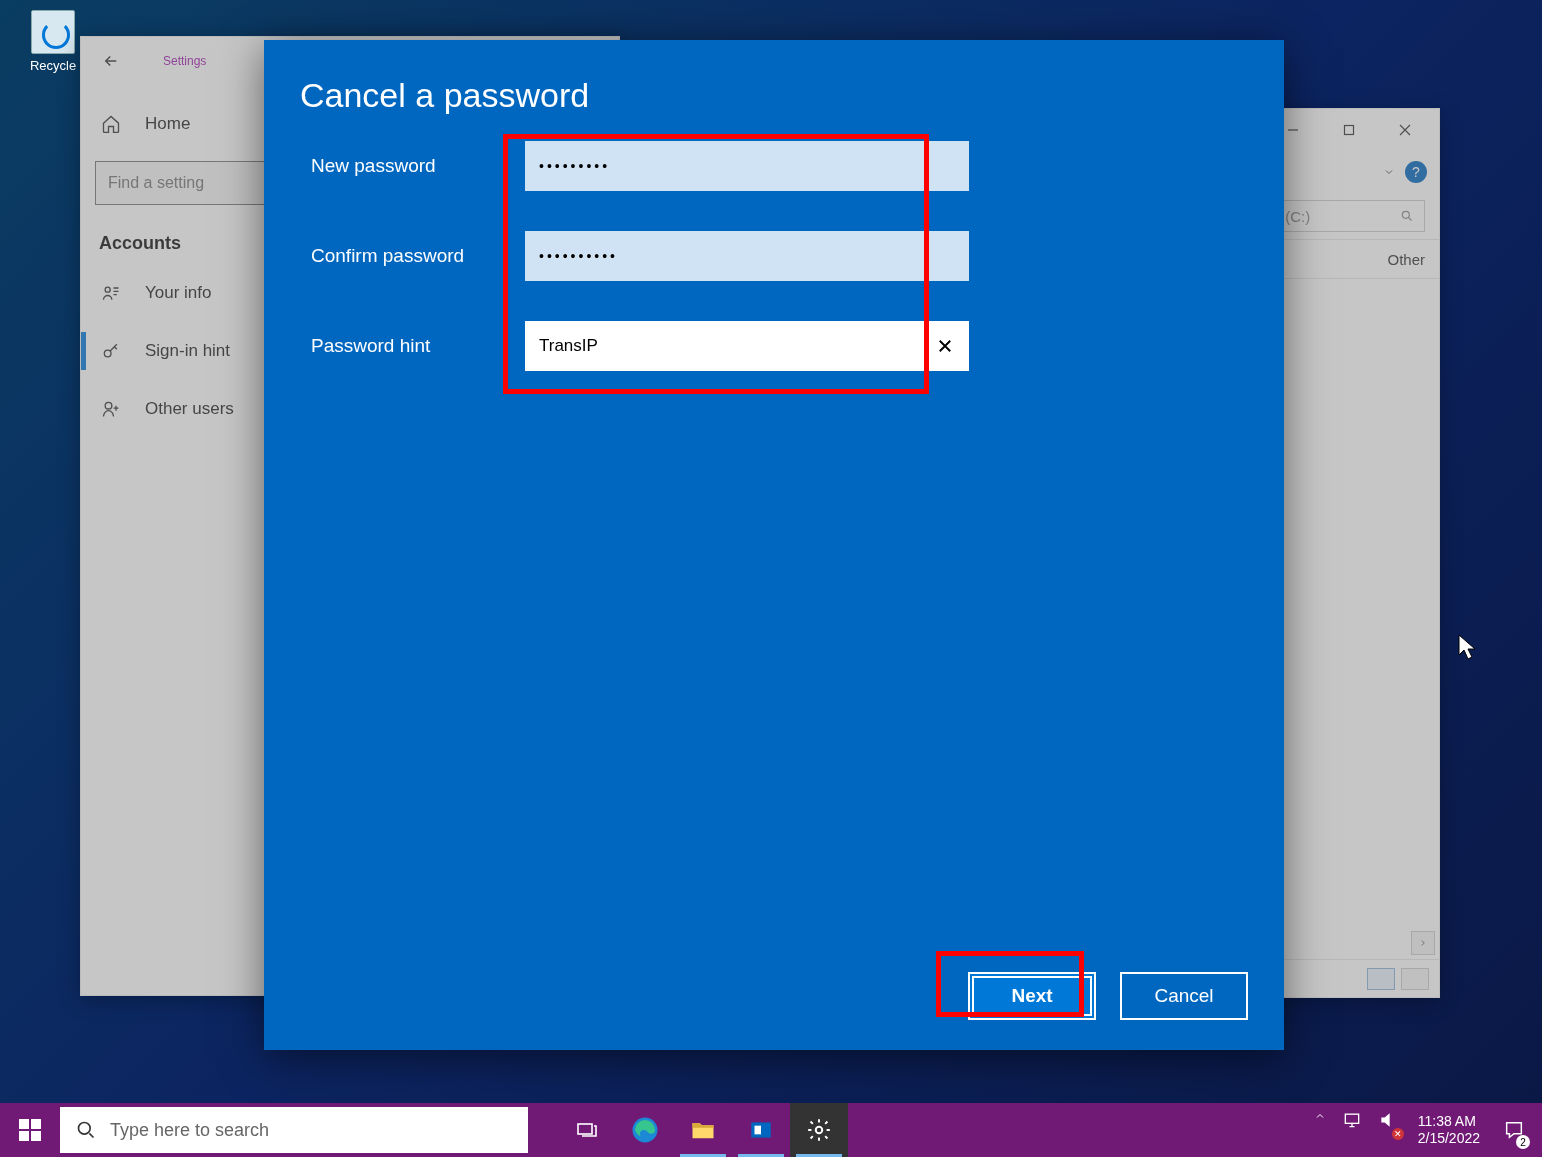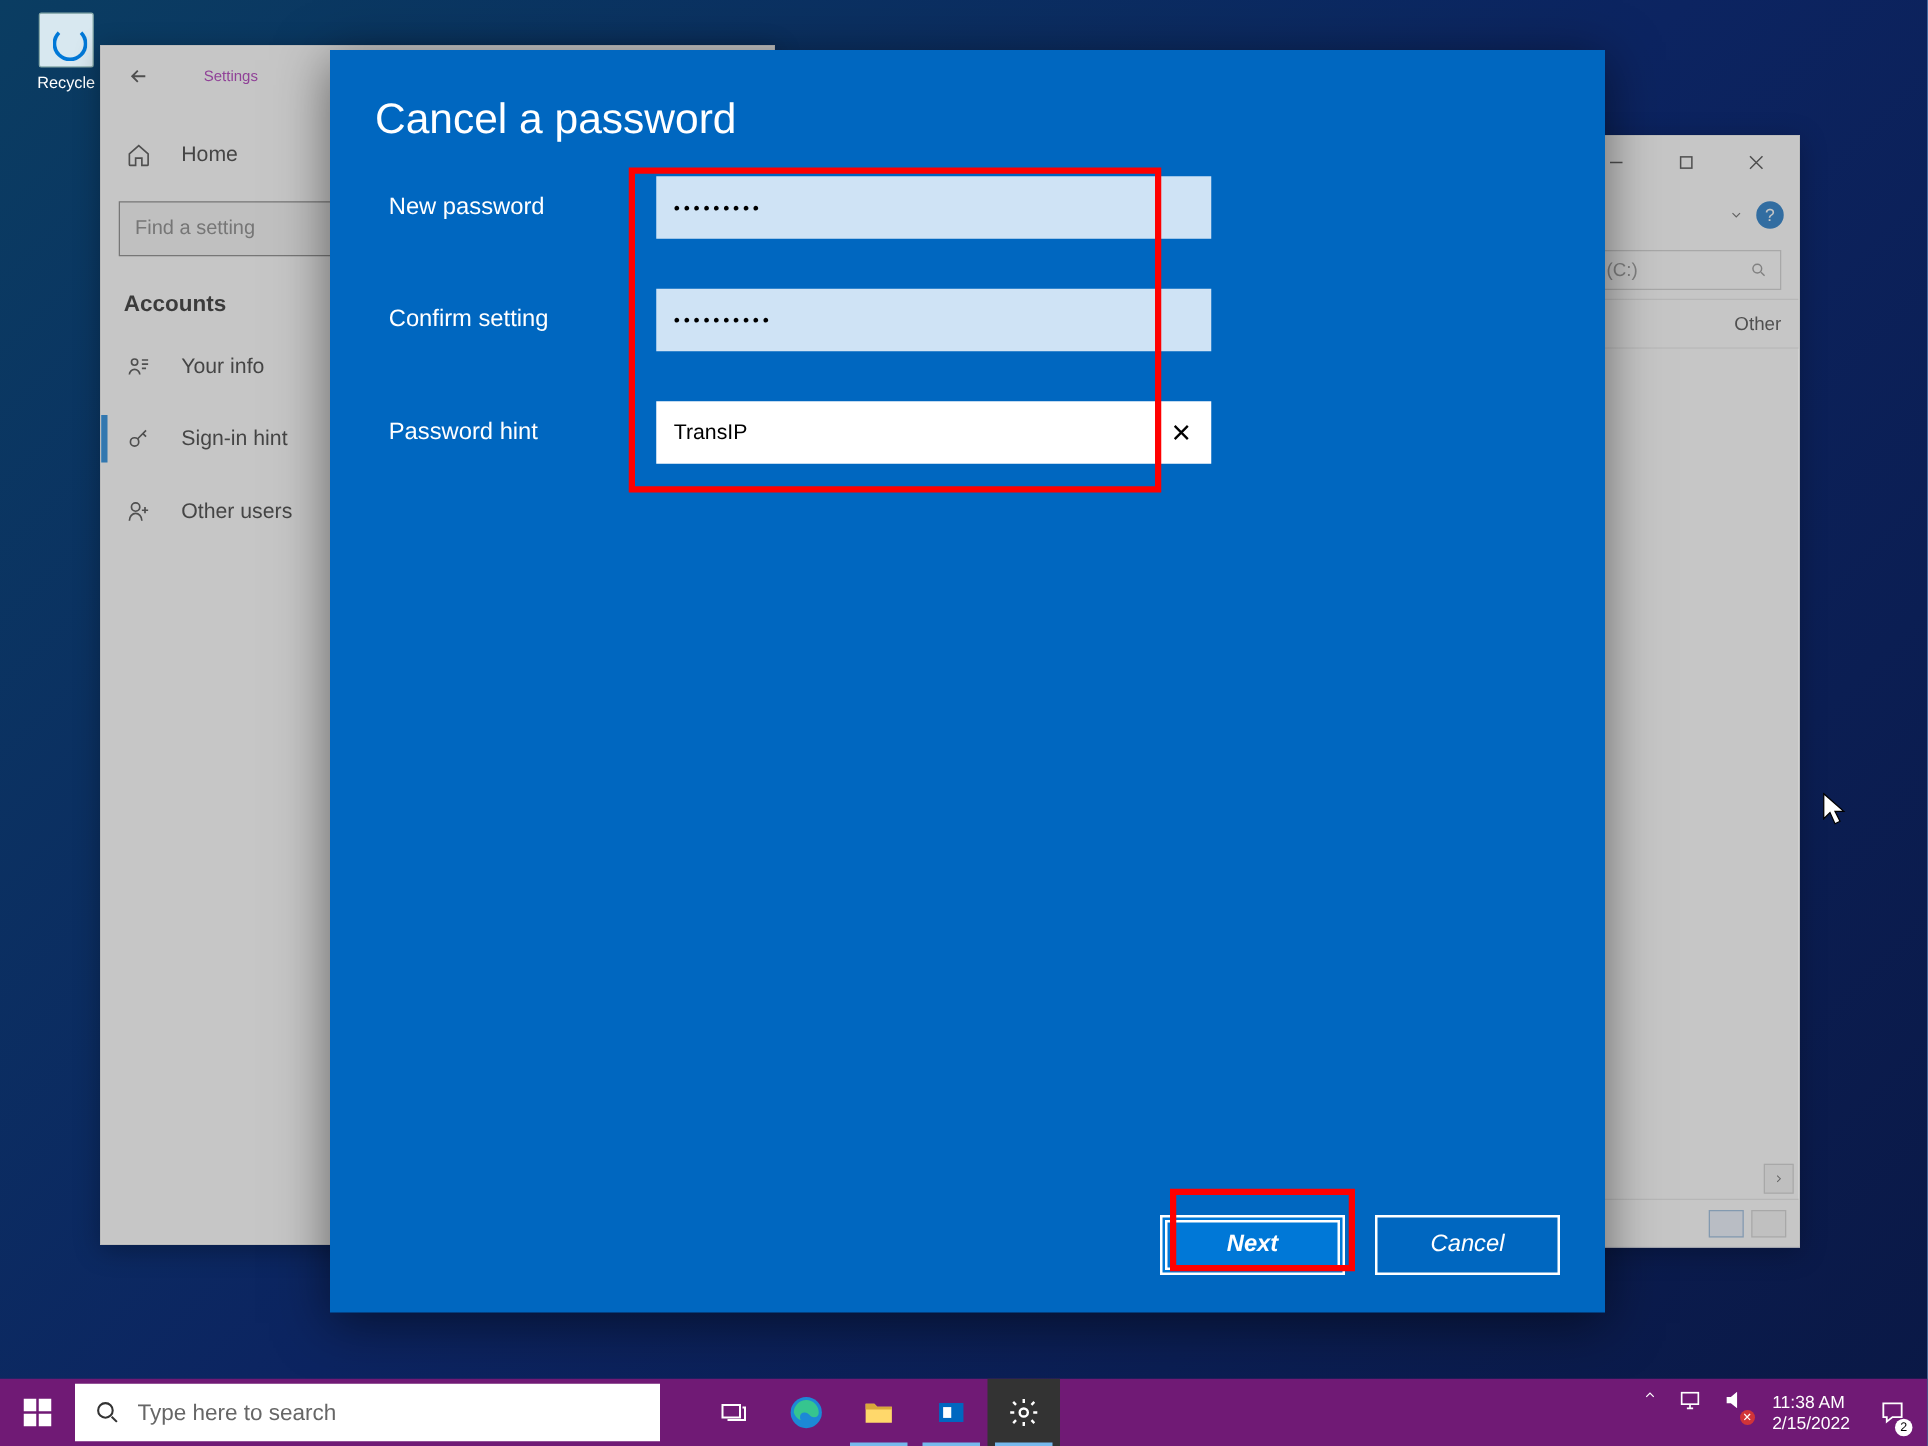--- a/index.html
+++ b/index.html
@@ -49,21 +49,21 @@
   .field-label { width:214px; font-size:19px; font-weight:400; color:#fff;margin-left:11px; }
   .field-input-wrap { position:relative; }
   .dialog input[type="password"], .dialog input[type="text"] { width:444px; height:50px; padding: 0 14px; font-size:17px; border:none; outline:none; font-family:inherit; }
   .dialog input[type="password"] { background:#cfe3f5; color:#000; letter-spacing:3px; font-size:14px; }
   .dialog input[type="text"] { background:#fff; color:#000; padding-right:48px; }
   .clear-btn { position:absolute; right:0; top:0; width:48px; height:50px; display:flex; align-items:center; justify-content:center; color:#000; font-size:20px; cursor:pointer; background:transparent; border:none; }
   .highlight-box { position:absolute; border:5px solid #ff0000; pointer-events:none; }
   .hl1 { top:134px; left:503px; width:426px; height:260px; }
   .hl2 { top:951px; left:936px; width:148px; height:66px; }
   .dialog-buttons { position:absolute; bottom:30px; right:36px; display:flex; gap:24px; }
-  .dbtn { width:148px; height:48px; font-size:19px; border:2px solid #fff; background:transparent; color:#fff; cursor:pointer; display:flex; align-items:center; justify-content:center;font-style:italic; }
+  .dbtn { width:128px; height:48px; font-size:19px; border:2px solid #fff; background:transparent; color:#fff; cursor:pointer; display:flex; align-items:center; justify-content:center; }
   .dbtn.primary { background:#0078d7; border:2px solid #fff; font-weight:600; outline:2px solid #fff; outline-offset:-6px; }
 
   
   .cursor { position:absolute; top:634px; left:1458px; pointer-events:none; }
 
   
   .taskbar { position:absolute; bottom:0; left:0; right:0; height:54px; background:#701a75; display:flex; align-items:center; color:#fff; }
   .start-btn { width:60px; height:54px; display:flex; align-items:center; justify-content:center; cursor:pointer; }
   .win-logo { width:22px; height:22px; display:grid; grid-template-columns:1fr 1fr; grid-template-rows:1fr 1fr; gap:2px; }
   .win-logo span { background:#fff; }
@@ -198,21 +198,21 @@
   <div class="dialog-title">Cancel a password</div>
 
   <div class="field-row">
     <div class="field-label">New password</div>
     <div class="field-input-wrap">
       <input type="password" value="•••••••••" style="">
     </div>
   </div>
 
   <div class="field-row">
-    <div class="field-label">Confirm setting</div>
+    <div class="field-label">Confirm password</div>
     <div class="field-input-wrap">
       <input type="password" value="••••••••••" style="">
     </div>
   </div>
 
   <div class="field-row">
     <div class="field-label">Password hint</div>
     <div class="field-input-wrap">
       <input type="text" value="TransIP" style="">
       <button class="clear-btn">

